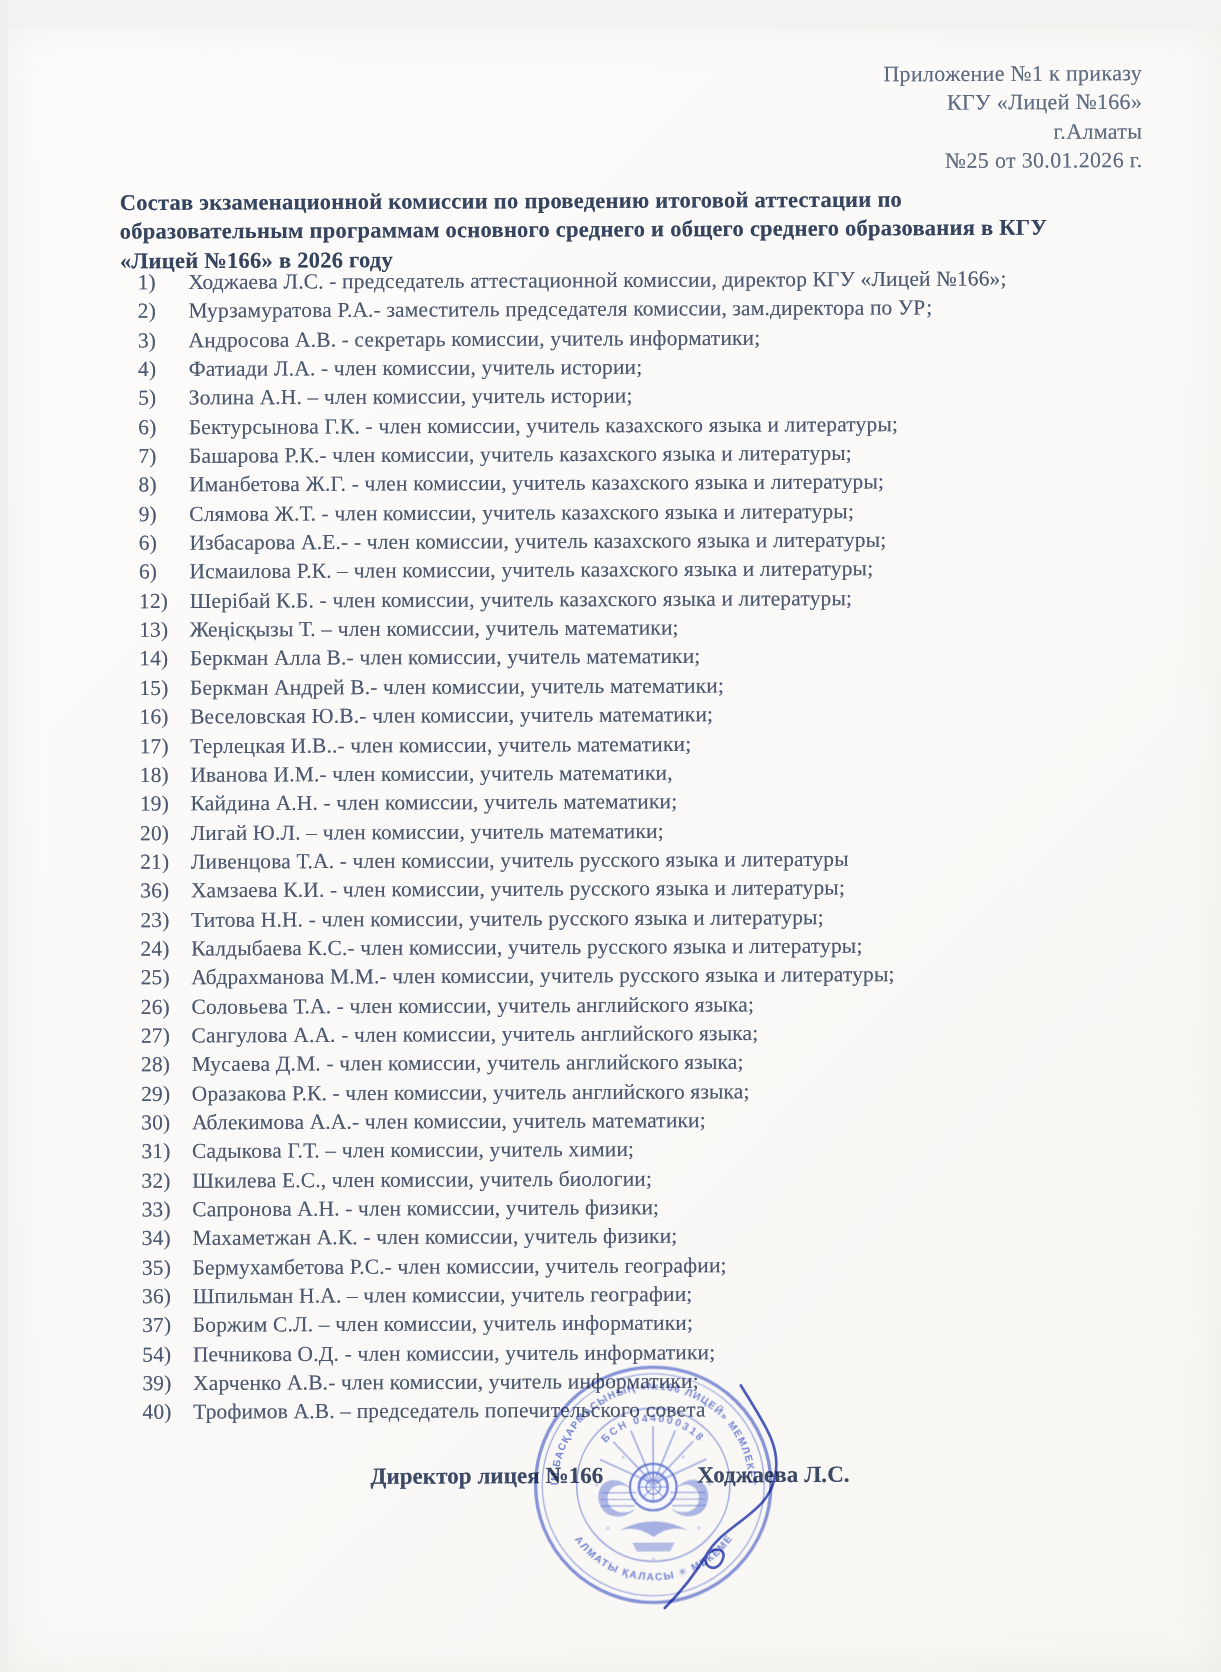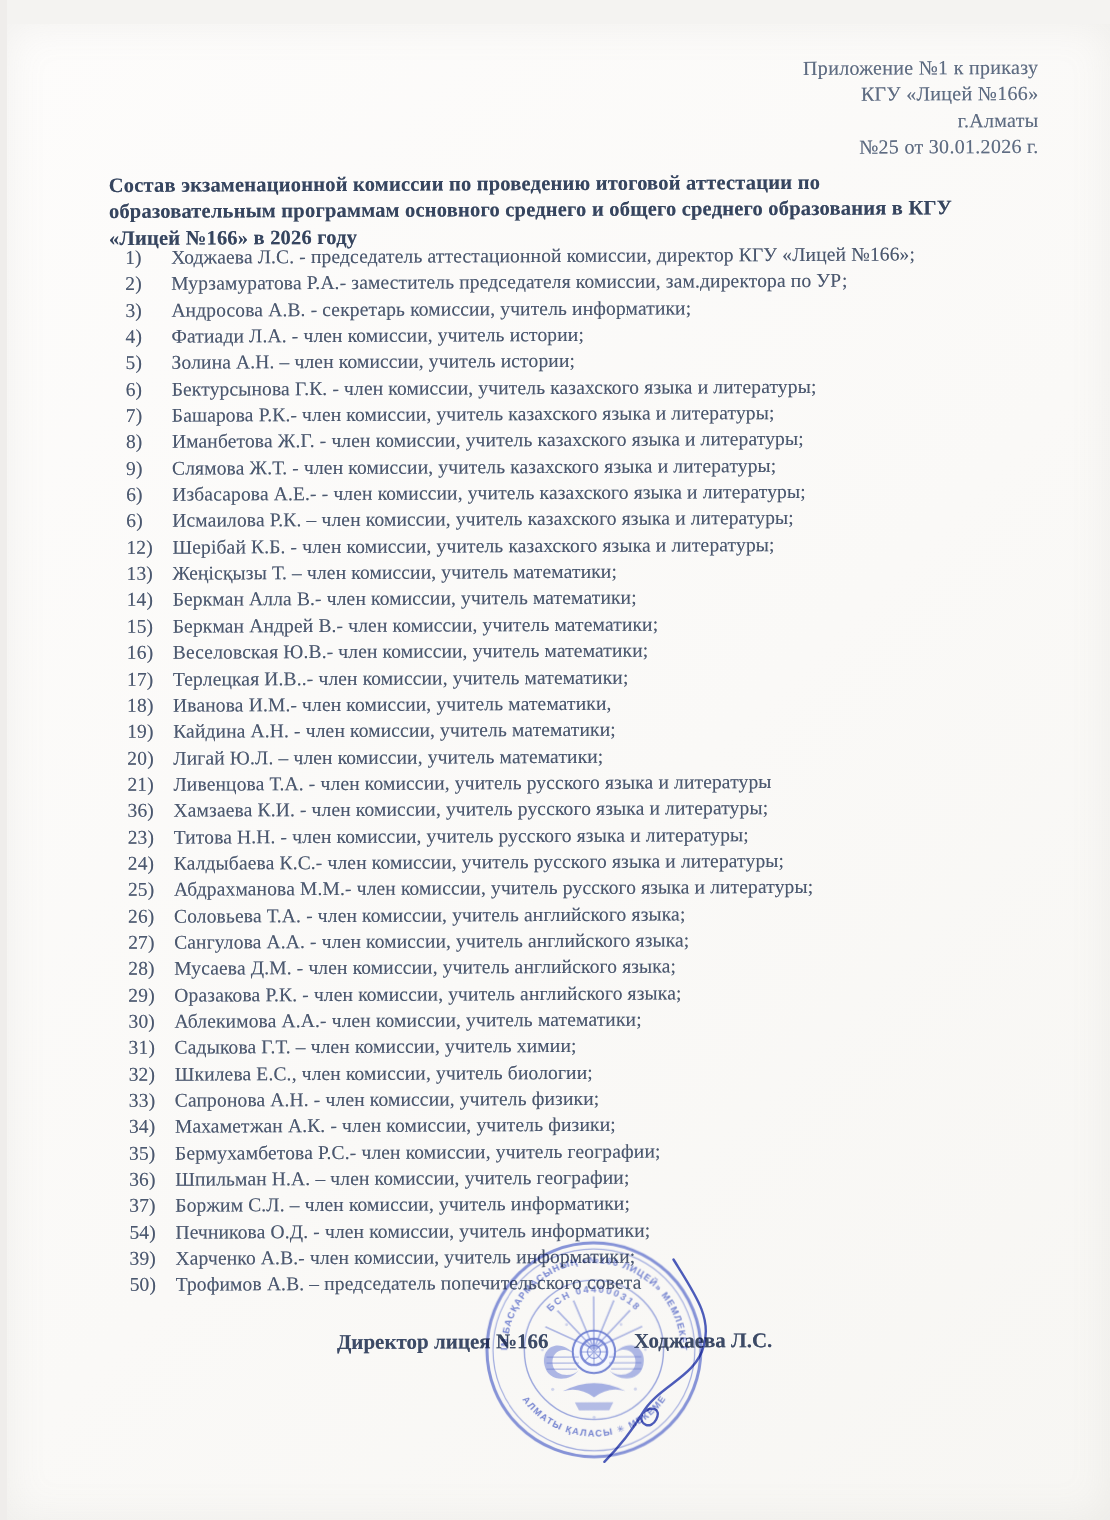--- a/index.html
+++ b/index.html
@@ -224,21 +224,21 @@
     </div>
       <div class="member-row">
       <span class="member-num">54)</span>
       <span class="member-text">Печникова О.Д. - член комиссии, учитель информатики;</span>
     </div>
       <div class="member-row">
       <span class="member-num">39)</span>
       <span class="member-text">Харченко А.В.- член комиссии, учитель информатики;</span>
     </div>
       <div class="member-row">
-      <span class="member-num">50)</span>
+      <span class="member-num">40)</span>
       <span class="member-text">Трофимов А.В. – председатель попечительского совета</span>
     </div>
     </div>
 
   <div class="doc-footer">
     <span class="footer-left">Директор лицея №166</span>
     <span class="footer-right">Ходжаева Л.С.</span>
   </div>
 
   <div class="stamp-wrap">

